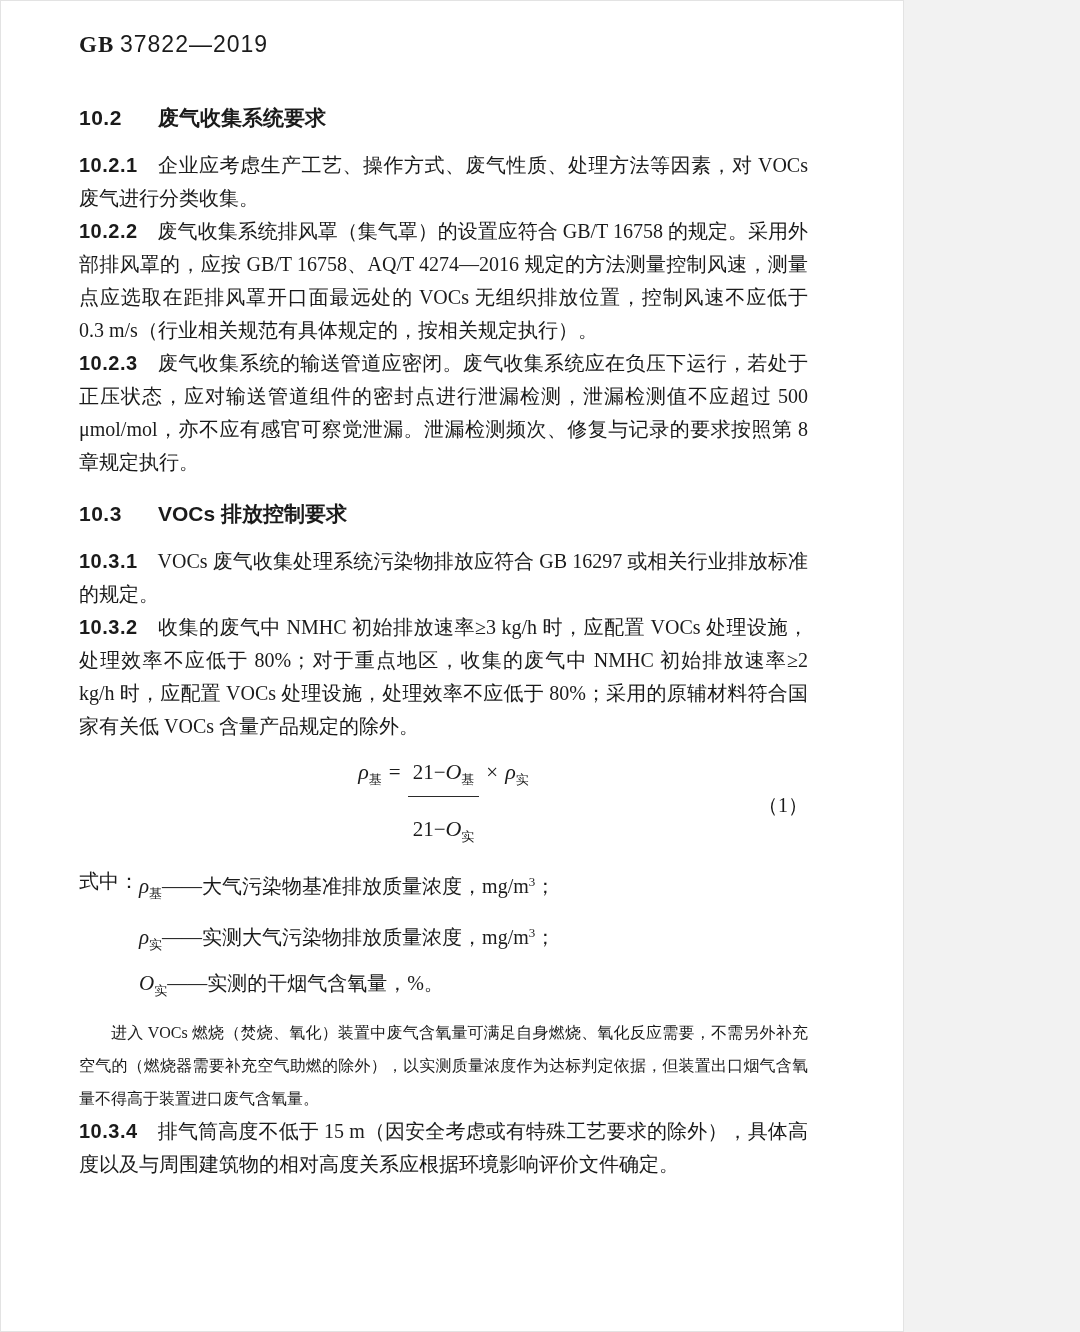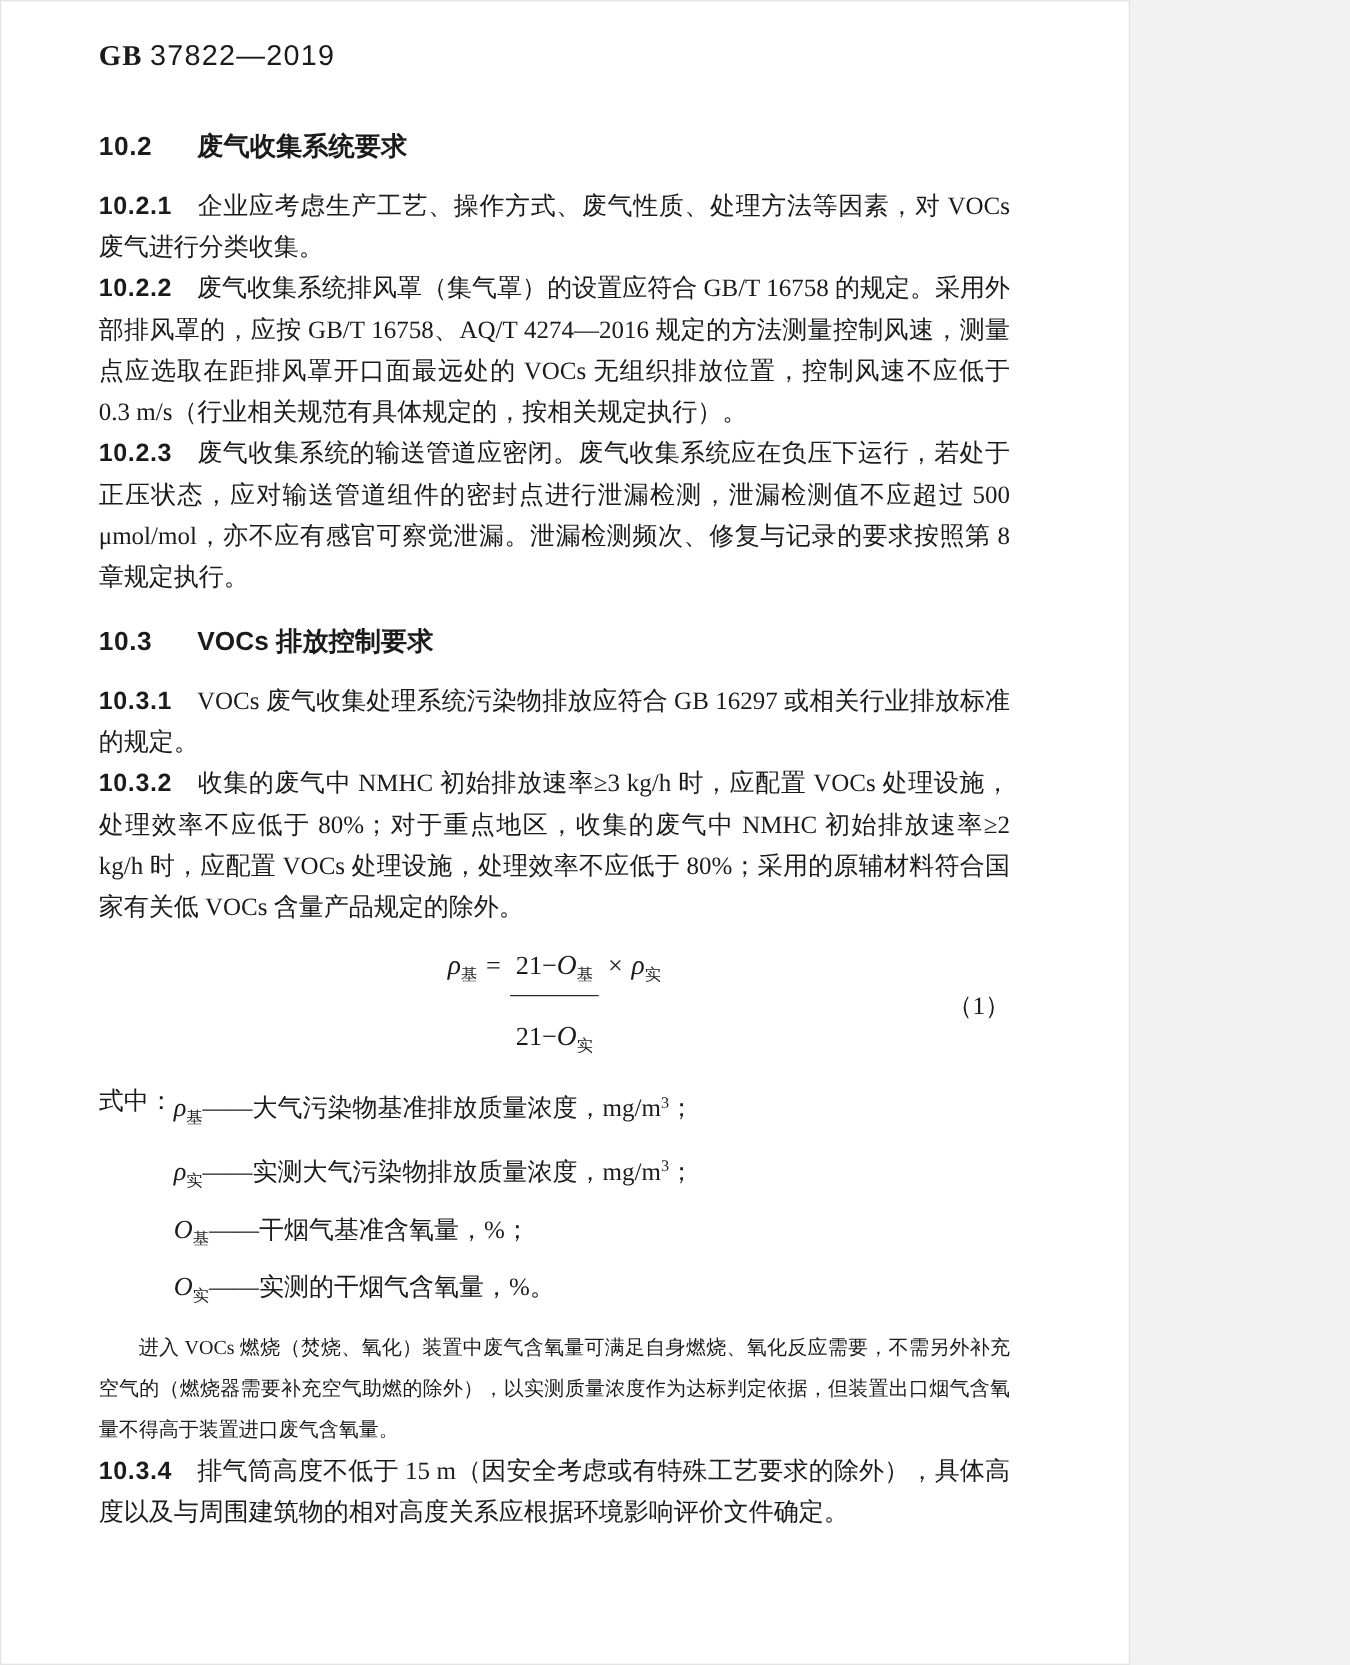--- a/index.html
+++ b/index.html
@@ -102,23 +102,20 @@
 
   <div class="where-block">
     <div class="where-row">
       <span class="where-label">式中：</span>
       <span class="def-sym"><span>ρ</span><span class="sb">基</span></span><span>——大气污染物基准排放质量浓度，mg/m</span><span class="sup">3</span><span>；</span>
     </div>
     <div class="where-row">
       <span class="def-sym"><span>ρ</span><span class="sb">实</span></span><span>——实测大气污染物排放质量浓度，mg/m</span><span class="sup">3</span><span>；</span>
     </div>
     <div class="where-row">
-      <span class="def-sym"><span>O</span><span class="sb">基</span></span><span>——干烟气基准含氧量，%；</span>
-    </div>
-    <div class="where-row">
       <span class="def-sym"><span>O</span><span class="sb">实</span></span><span>——实测的干烟气含氧量，%。</span>
     </div>
   </div>
 
   <p class="para">进入 VOCs 燃烧（焚烧、氧化）装置中废气含氧量可满足自身燃烧、氧化反应需要，不需另外补充空气的（燃烧器需要补充空气助燃的除外），以实测质量浓度作为达标判定依据，但装置出口烟气含氧量不得高于装置进口废气含氧量。</p>
 
   <p class="clause">
     <span class="clause-no">10.3.4</span><span>排气筒高度不低于 15 m（因安全考虑或有特殊工艺要求的除外），具体高度以及与周围建筑物的相对高度关系应根据环境影响评价文件确定。</span>
   </p>
 

